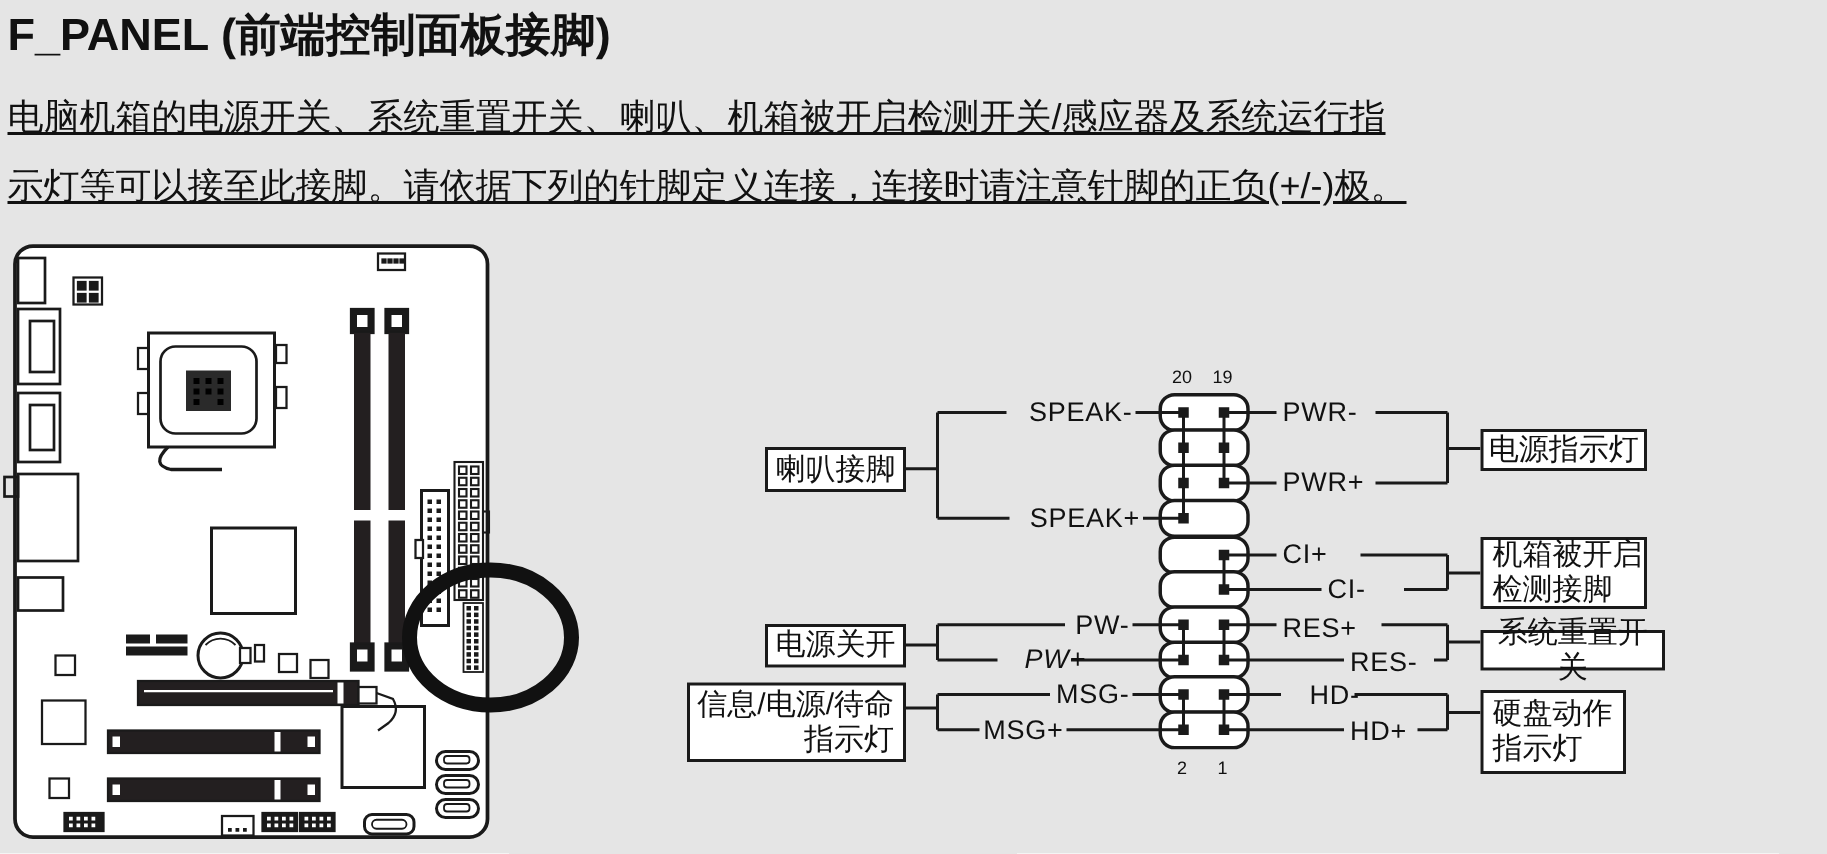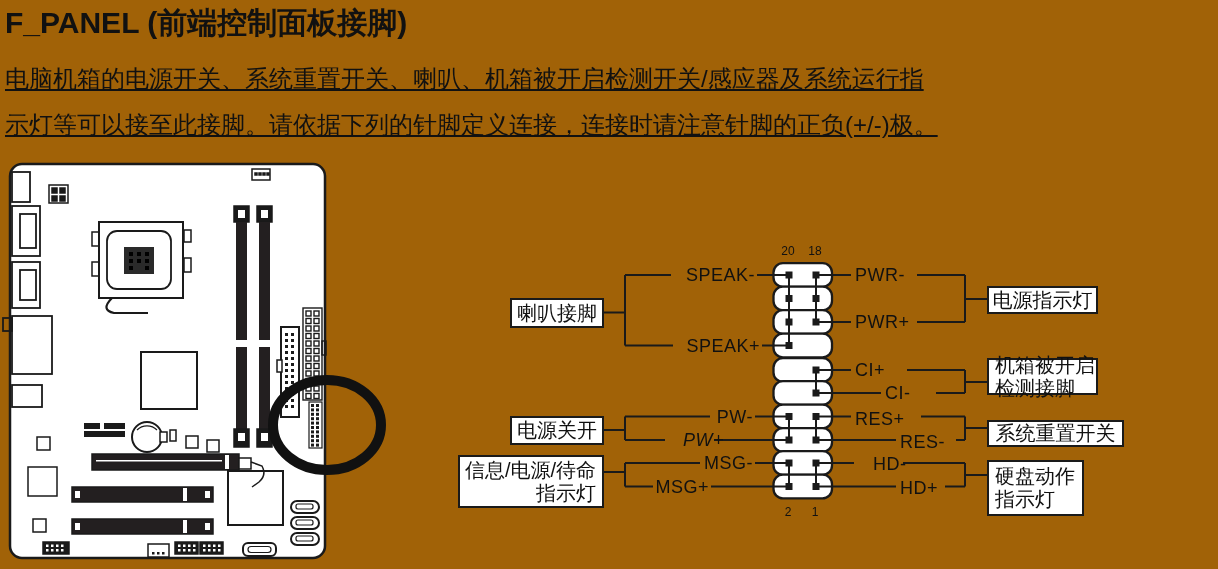--- a/index.html
+++ b/index.html
@@ -1,16 +1,16 @@
 <!DOCTYPE html>
 <html><head>
 <meta charset="utf-8">
 <style>
   html,body { margin:0; padding:0; background:#fff; }
-  .page { position:relative; width:1218px; height:569px; background:#a16207; overflow:hidden;
+  .page { position:relative; width:1218px; height:569px; background:#e5e5e5; overflow:hidden;
           font-family:"Liberation Sans","DejaVu Sans",sans-serif; color:#111; }
   .title { position:absolute; left:5px; top:3px; font-size:30px; font-weight:bold; white-space:nowrap; }
   .intro { position:absolute; left:5px; top:56px; width:1210px; font-size:24px; line-height:46px;text-decoration:underline; }
   .board-svg { position:absolute; left:0; top:0; }
   
   .pl { position:absolute; font-size:18px; white-space:nowrap; transform:translateY(-50%); letter-spacing:0.5px; }
   .num { position:absolute; font-size:12px; transform:translate(-50%,-50%); }
   
   .bx { position:absolute; box-sizing:border-box; border:2px solid #1a1a1a; background:#fff;
         font-size:20px; line-height:23px; display:flex; flex-direction:column; justify-content:center; }
@@ -345,21 +345,21 @@
           <rect x="812.5" y="436.5" width="7" height="7"></rect>
         <rect x="785.5" y="459.5" width="7" height="7"></rect>
           <rect x="812.5" y="459.5" width="7" height="7"></rect>
         <rect x="785.5" y="483" width="7" height="7"></rect>
           <rect x="812.5" y="483" width="7" height="7"></rect>
       </g>
     </g>
   </svg>
 
   <div class="num" style="left:788px; top:251px;">20</div>
-  <div class="num" style="left:815px; top:251px;">18</div>
+  <div class="num" style="left:815px; top:251px;">19</div>
   <div class="num" style="left:788px; top:512px;">2</div>
   <div class="num" style="left:815px; top:512px;">1</div>
 
   <div class="pl" style="right:463px; top:275px;">SPEAK-</div>
   <div class="pl" style="right:458px; top:346px;">SPEAK+</div>
   <div class="pl" style="right:465px; top:417px;">PW-</div>
   <div class="pl" style="right:494px; top:440px;font-style:italic;">PW+</div>
   <div class="pl" style="right:465px; top:463px;">MSG-</div>
   <div class="pl" style="right:509px; top:487px;">MSG+</div>
 
@@ -378,25 +378,25 @@
   <div class="bx c" style="left:510px; top:416px; width:94px; height:29px;">
     <span>电源关开</span>
   </div>
   <div class="bx r" style="left:458px; top:455px; width:146px; height:53px;">
     <span>信息/电源/待命</span>
     <span>指示灯</span>
   </div>
   <div class="bx c" style="left:987px; top:286px; width:111px; height:28px;justify-content:flex-end;">
     <span>电源指示灯</span>
   </div>
-  <div class="bx l" style="left:987px; top:358px; width:111px; height:37px;">
+  <div class="bx l" style="left:987px; top:358px; width:111px; height:48px;">
     <span>机箱被开启</span>
     <span>检测接脚</span>
   </div>
-  <div class="bx c" style="left:987px; top:420px; width:137px; height:27px;">
+  <div class="bx c" style="left:987px; top:420px; width:123px; height:27px;">
     <span>系统重置开关</span>
   </div>
   <div class="bx l" style="left:987px; top:460px; width:97px; height:56px;">
     <span>硬盘动作</span>
     <span>指示灯</span>
   </div>
 
 </div>
 
 </body></html>

